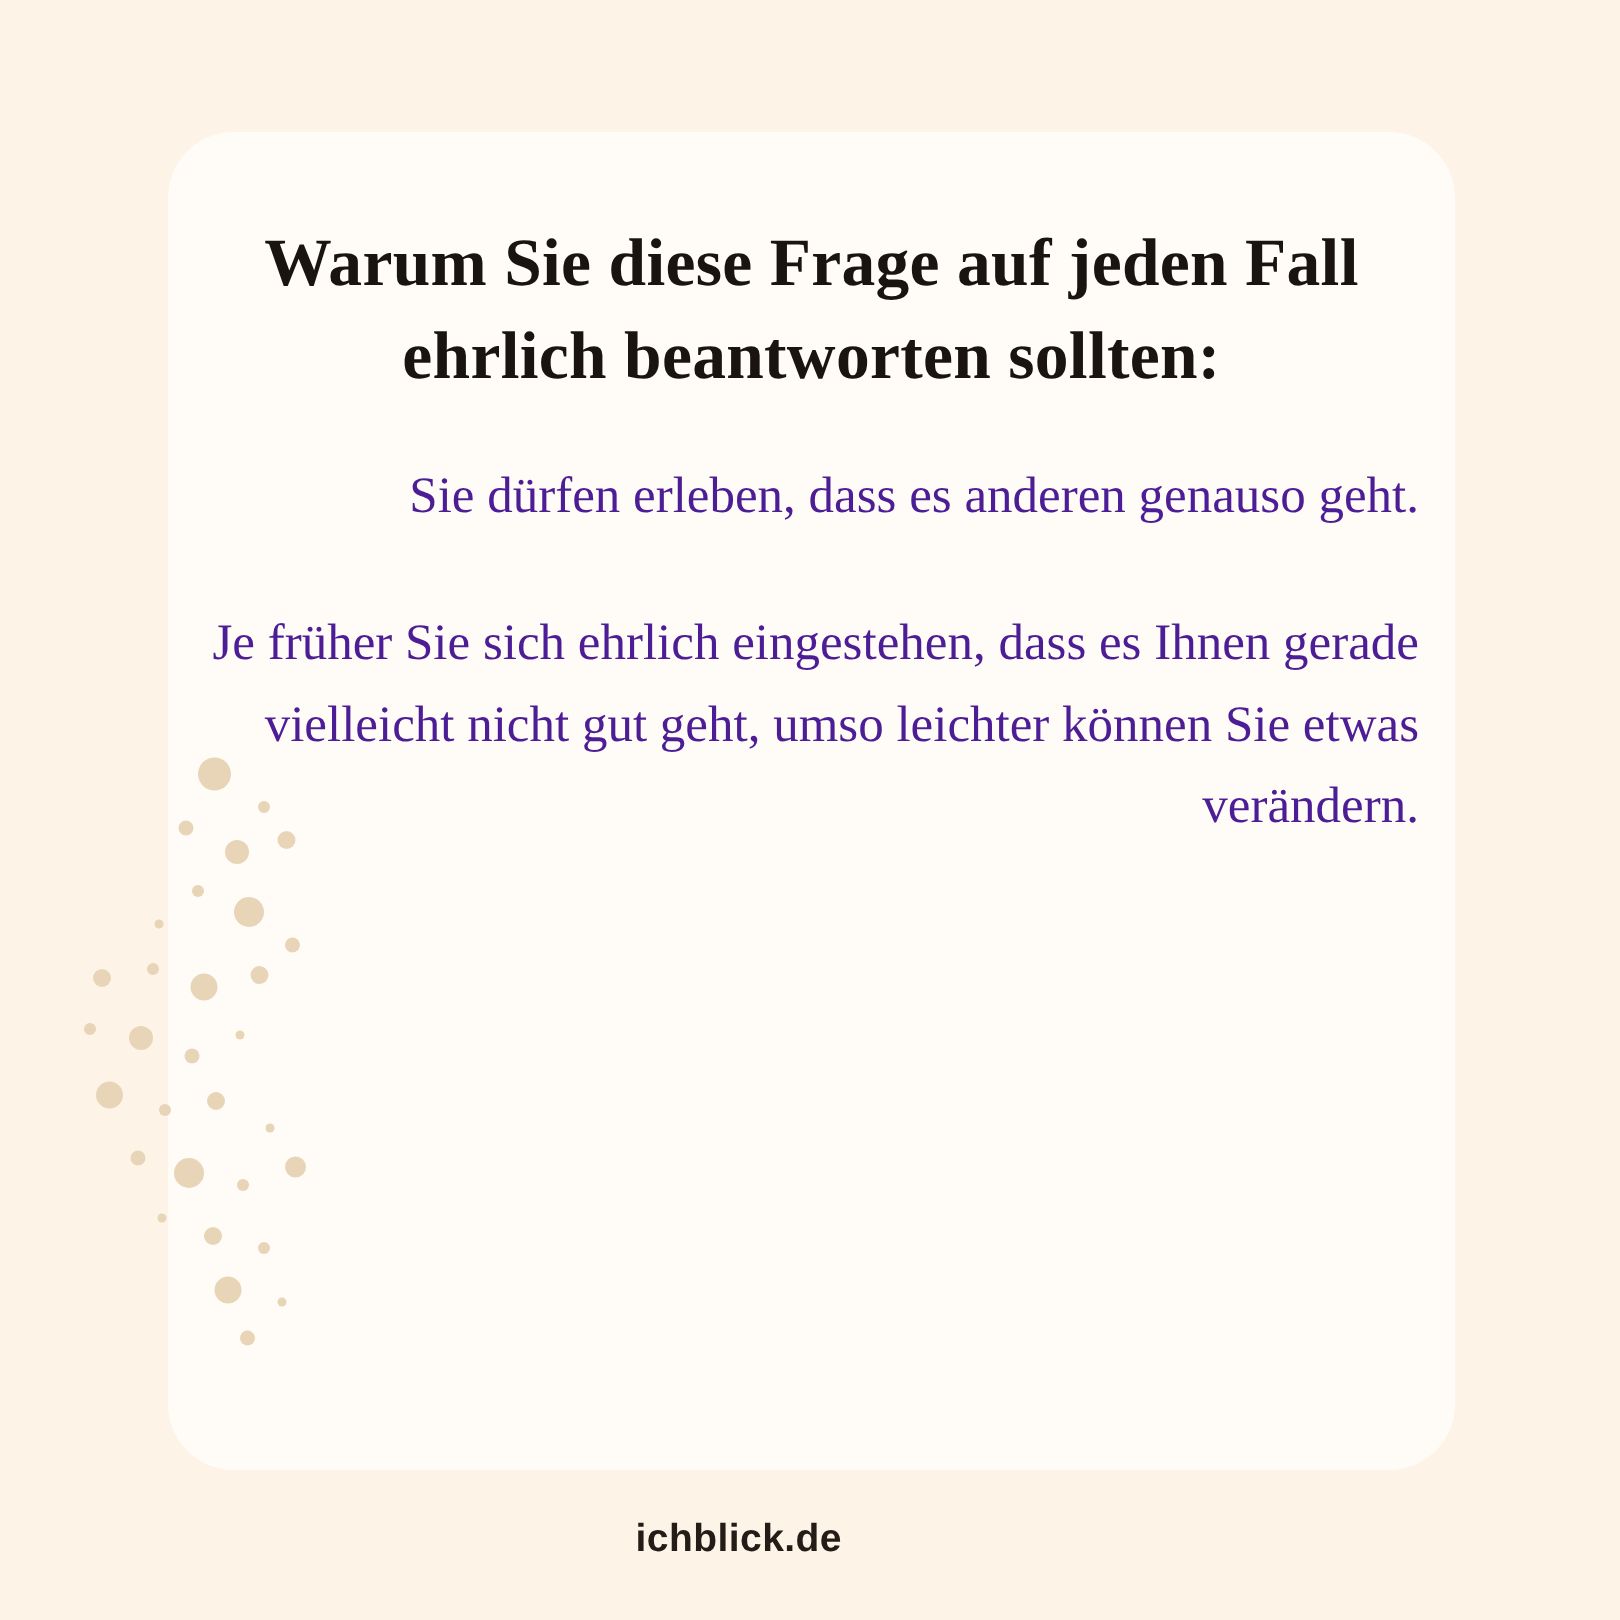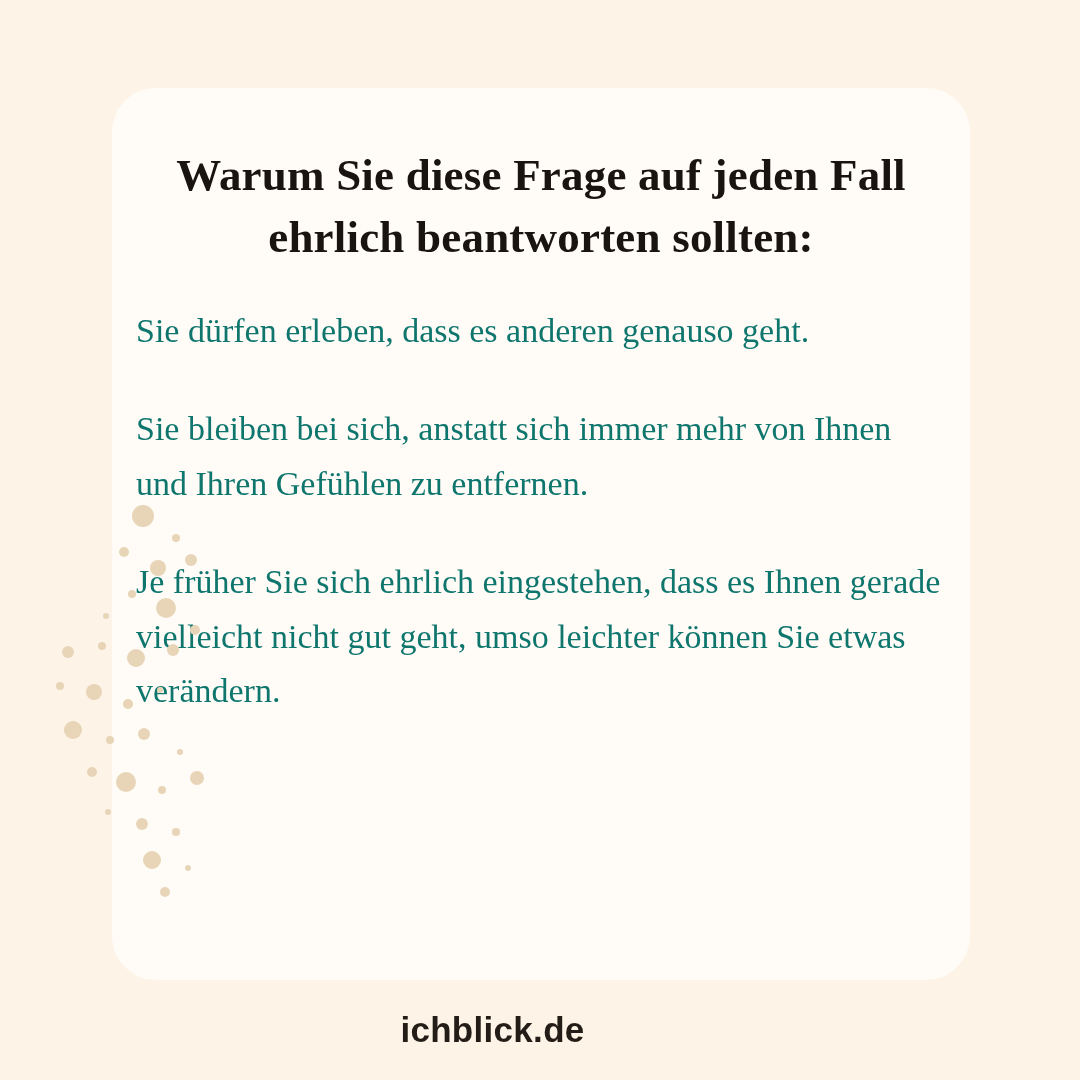--- a/index.html
+++ b/index.html
@@ -51,56 +51,55 @@
     padding: 0 40px;
     box-sizing: border-box;
   }
   .body-block {
     position: absolute;
     left: 0;
     right: 0;
     top: 216px;
     padding: 0 24px;
     box-sizing: border-box;
-    text-align: left;
-    color: #0f766e;
+    text-align: right;
+    color: #4c1d95;
     font-size: 34px;
     line-height: 1.6;
   }
   .para {
     margin: 0 0 44px 0;
   }
   .para:last-child {
     margin-bottom: 0;
   }
   .footer {
     position: absolute;
     left: 0;
     right: 0;
     top: 1010px;
     text-align: center;
     font-family: "Liberation Sans", sans-serif;
-    font-size: 35px;
+    font-size: 26px;
     font-weight: 700;
     color: #241d17;
     letter-spacing: 0.3px;
   }
 </style>
 </head>
 <body>
 
 <div class="canvas">
 
   <div class="card">
 
     <div class="headline">Warum Sie diese Frage auf jeden Fall ehrlich beantworten sollten:</div>
 
     <div class="body-block">
       <p class="para">Sie dürfen erleben, dass es anderen genauso geht.</p>
-      <p class="para">Sie bleiben bei sich, anstatt sich immer mehr von Ihnen und Ihren Gefühlen zu entfernen.</p>
       <p class="para">Je früher Sie sich ehrlich eingestehen, dass es Ihnen gerade vielleicht nicht gut geht, umso leichter können Sie etwas verändern.</p>
     </div>
 
   </div>
 
   <svg class="dots" viewBox="0 0 230 420">
     <g fill="#e8d5b7">
       <circle cx="103" cy="26" r="11"></circle>
       <circle cx="136" cy="48" r="4"></circle>
       <circle cx="84" cy="62" r="5"></circle>

